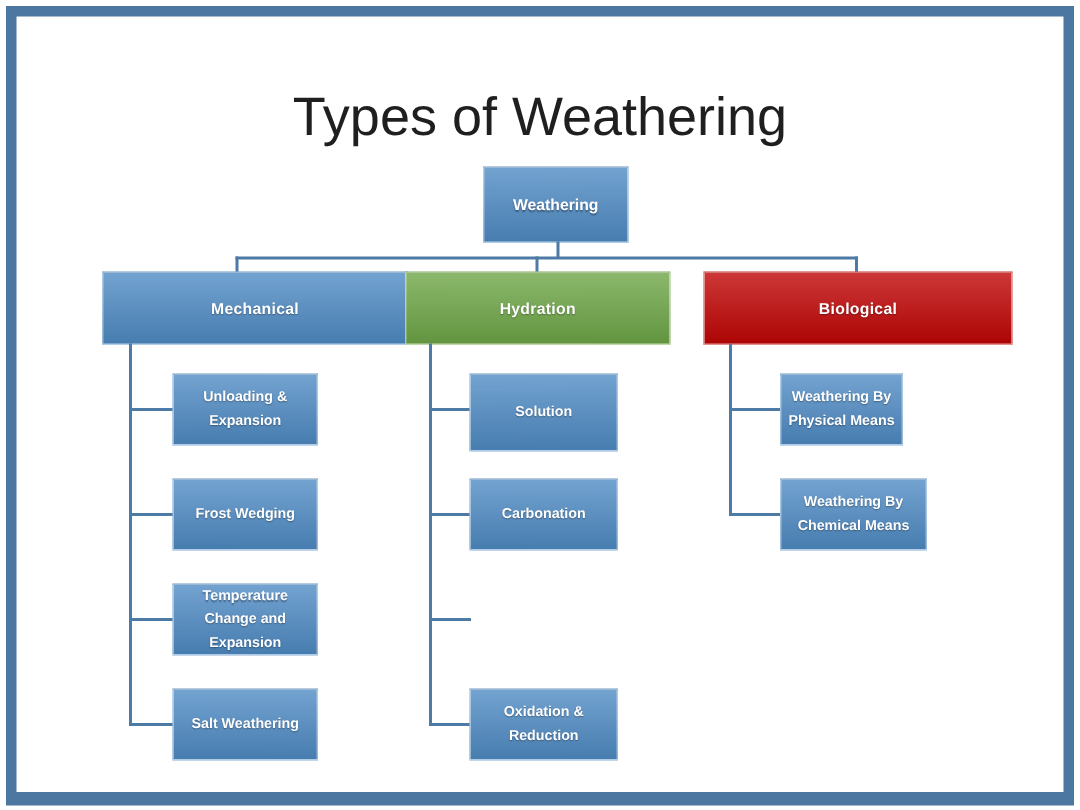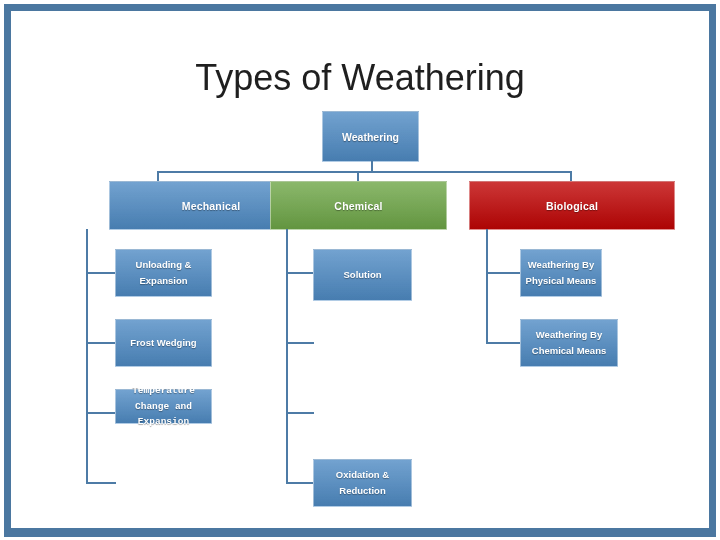--- a/index.html
+++ b/index.html
@@ -45,42 +45,44 @@
   <h1 class="title">Types of Weathering</h1>
 
   <div class="node root-node fill-blue" style="left:322px; top:111px; width:97px; height:51px;">Weathering</div>
 
   <div class="line v" style="left:371px; top:161px; height:11px;"></div>
   <div class="line h" style="left:157px; top:171px; width:415px;"></div>
   <div class="line v" style="left:157px; top:171px; height:11px;"></div>
   <div class="line v" style="left:357px; top:171px; height:11px;"></div>
   <div class="line v" style="left:570px; top:171px; height:11px;"></div>
 
-  <div class="node cat-node fill-blue" style="left:68px; top:181px; width:204px; height:49px;margin-left:41px;">Mechanical</div>
-  <div class="node cat-node fill-green" style="left:270px; top:181px; width:177px; height:49px;">Chemical</div>
+  <div class="node cat-node fill-blue" style="left:68px; top:181px; width:204px; height:49px;">Mechanical</div>
+  <div class="node cat-node fill-green" style="left:270px; top:181px; width:177px; height:49px;">Hydration</div>
   <div class="node cat-node fill-red" style="left:469px; top:181px; width:206px; height:49px;">Biological</div>
 
   <div class="line v" style="left:86px; top:229px; height:255px;"></div>
   <div class="line h" style="left:86px; top:272px; width:30px;"></div>
   <div class="line h" style="left:86px; top:342px; width:30px;"></div>
   <div class="line h" style="left:86px; top:412px; width:30px;"></div>
   <div class="line h" style="left:86px; top:482px; width:30px;"></div>
 
   <div class="line v" style="left:286px; top:229px; height:255px;"></div>
   <div class="line h" style="left:286px; top:272px; width:28px;"></div>
   <div class="line h" style="left:286px; top:342px; width:28px;"></div>
   <div class="line h" style="left:286px; top:412px; width:28px;"></div>
   <div class="line h" style="left:286px; top:482px; width:28px;"></div>
 
   <div class="line v" style="left:486px; top:229px; height:115px;"></div>
   <div class="line h" style="left:486px; top:272px; width:35px;"></div>
   <div class="line h" style="left:486px; top:342px; width:35px;"></div>
 
   <div class="node leaf-node fill-blue" style="left:115px; top:249px; width:97px; height:48px;">Unloading &amp; Expansion</div>
   <div class="node leaf-node fill-blue" style="left:115px; top:319px; width:97px; height:48px;">Frost Wedging</div>
-  <div class="node leaf-node fill-blue" style="left:115px; top:389px; width:97px; height:35px;font-family:Liberation Mono, monospace;">Temperature Change and Expansion</div>
+  <div class="node leaf-node fill-blue" style="left:115px; top:389px; width:97px; height:48px;">Temperature Change and Expansion</div>
+  <div class="node leaf-node fill-blue" style="left:115px; top:459px; width:97px; height:48px;">Salt Weathering</div>
 
   <div class="node leaf-node fill-blue" style="left:313px; top:249px; width:99px; height:52px;">Solution</div>
+  <div class="node leaf-node fill-blue" style="left:313px; top:319px; width:99px; height:48px;">Carbonation</div>
   <div class="node leaf-node fill-blue" style="left:313px; top:459px; width:99px; height:48px;">Oxidation &amp; Reduction</div>
 
   <div class="node leaf-node fill-blue" style="left:520px; top:249px; width:82px; height:48px;">Weathering By Physical Means</div>
   <div class="node leaf-node fill-blue" style="left:520px; top:319px; width:98px; height:48px;">Weathering By Chemical Means</div>
 </div>
 
 </body></html>

